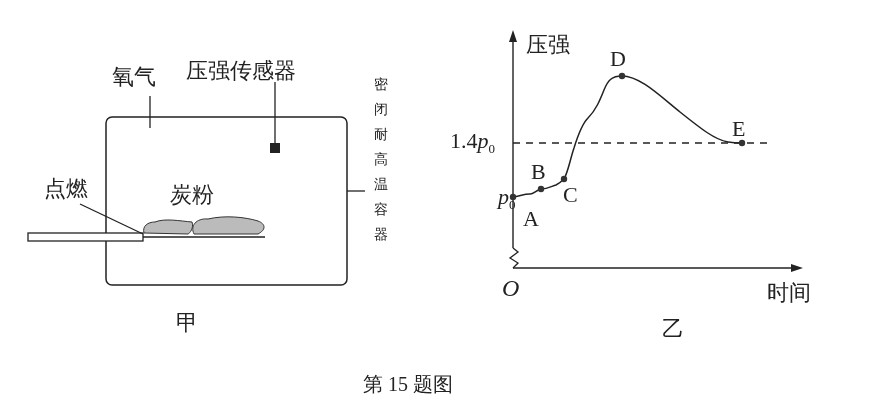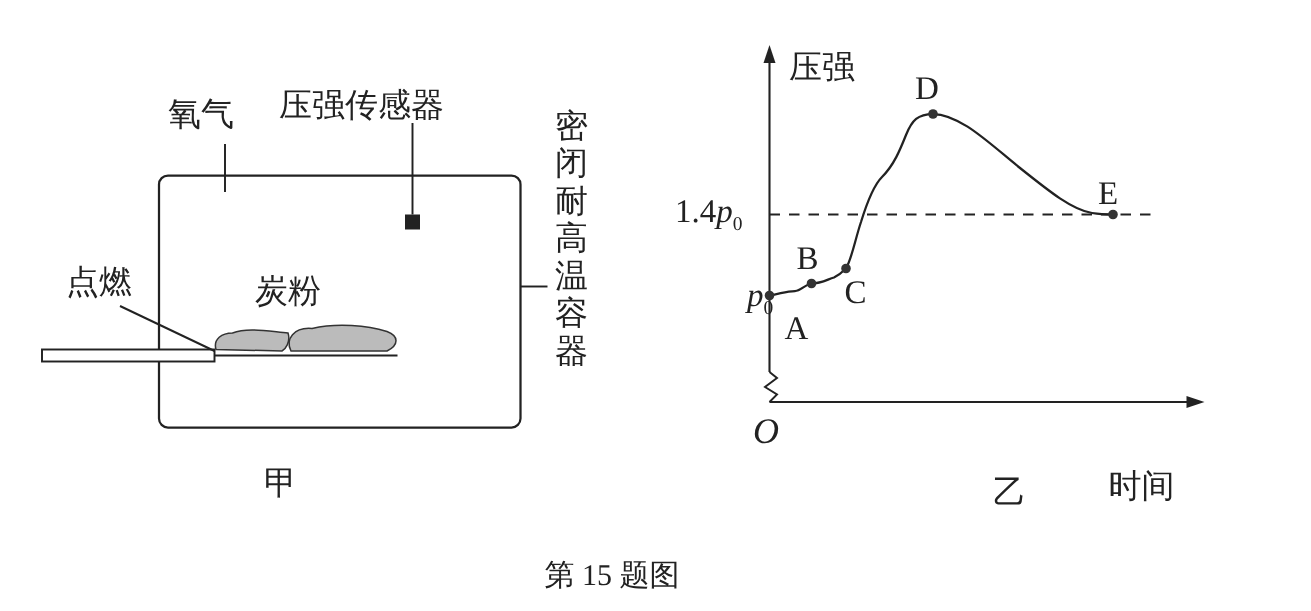--- a/index.html
+++ b/index.html
@@ -1,19 +1,19 @@
 <!DOCTYPE html>
 <html><head>
 <meta charset="utf-8">
 <style>
   html,body{margin:0;padding:0;background:#fff;}
   body{width:874px;height:407px;position:relative;overflow:hidden;font-family:"DejaVu Serif","Liberation Serif",serif;color:#222;}
   .lbl{position:absolute;font-size:22px;line-height:1;white-space:nowrap;font-family:"DejaVu Sans","Liberation Sans",sans-serif;}
   .serif{font-family:"Liberation Serif","DejaVu Serif",serif;}
-  .vert{position:absolute;font-size:22px;line-height:25px;width:24px;text-align:center;font-family:"DejaVu Sans","Liberation Sans",sans-serif;}
+  .vert{position:absolute;font-size:14px;line-height:25px;width:24px;text-align:center;font-family:"DejaVu Sans","Liberation Sans",sans-serif;}
   svg{position:absolute;left:0;top:0;}
 </style>
 </head>
 <body>
 
 <svg width="874" height="407" viewBox="0 0 874 407">
 
   <rect x="106" y="117" width="241" height="168" rx="6" ry="6" fill="none" stroke="#222" stroke-width="1.5"></rect>
 
   <line x1="150" y1="96" x2="150" y2="128" stroke="#222" stroke-width="1.3"></line>
@@ -50,21 +50,21 @@
 </svg>
 
 <div class="lbl" style="left:112px;top:66px;">氧气</div>
 <div class="lbl" style="left:186px;top:48px;margin-top:12px;">压强传感器</div>
 <div class="vert" style="left:369px;top:72px;">密闭耐高温容器</div>
 <div class="lbl" style="left:44px;top:178px;">点燃</div>
 <div class="lbl" style="left:170px;top:184px;">炭粉</div>
 <div class="lbl" style="left:176px;top:312px;">甲</div>
 
 <div class="lbl" style="left:526px;top:36px;font-family:Liberation Mono, monospace;">压强</div>
-<div class="lbl" style="left:739px;top:282px;margin-top:32px;">时间</div>
+<div class="lbl" style="left:767px;top:282px;">时间</div>
 <div class="lbl serif" style="left:502px;top:276px;font-style:italic;font-size:24px;">O</div>
 <div class="lbl serif" style="left:450px;top:130px;font-size:22px;text-align:center;">1.4<i>p</i><sub style="font-size:13px">0</sub></div>
 <div class="lbl serif" style="left:482px;top:186px;font-size:22px;margin-left:16px;"><i>p</i><sub style="font-size:13px">0</sub></div>
 <div class="lbl serif" style="left:523px;top:208px;font-size:22px;">A</div>
 <div class="lbl serif" style="left:531px;top:161px;font-size:22px;">B</div>
 <div class="lbl serif" style="left:563px;top:184px;font-size:22px;">C</div>
 <div class="lbl serif" style="left:610px;top:48px;font-size:22px;">D</div>
 <div class="lbl serif" style="left:732px;top:118px;font-size:22px;">E</div>
 <div class="lbl" style="left:662px;top:318px;">乙</div>
 

